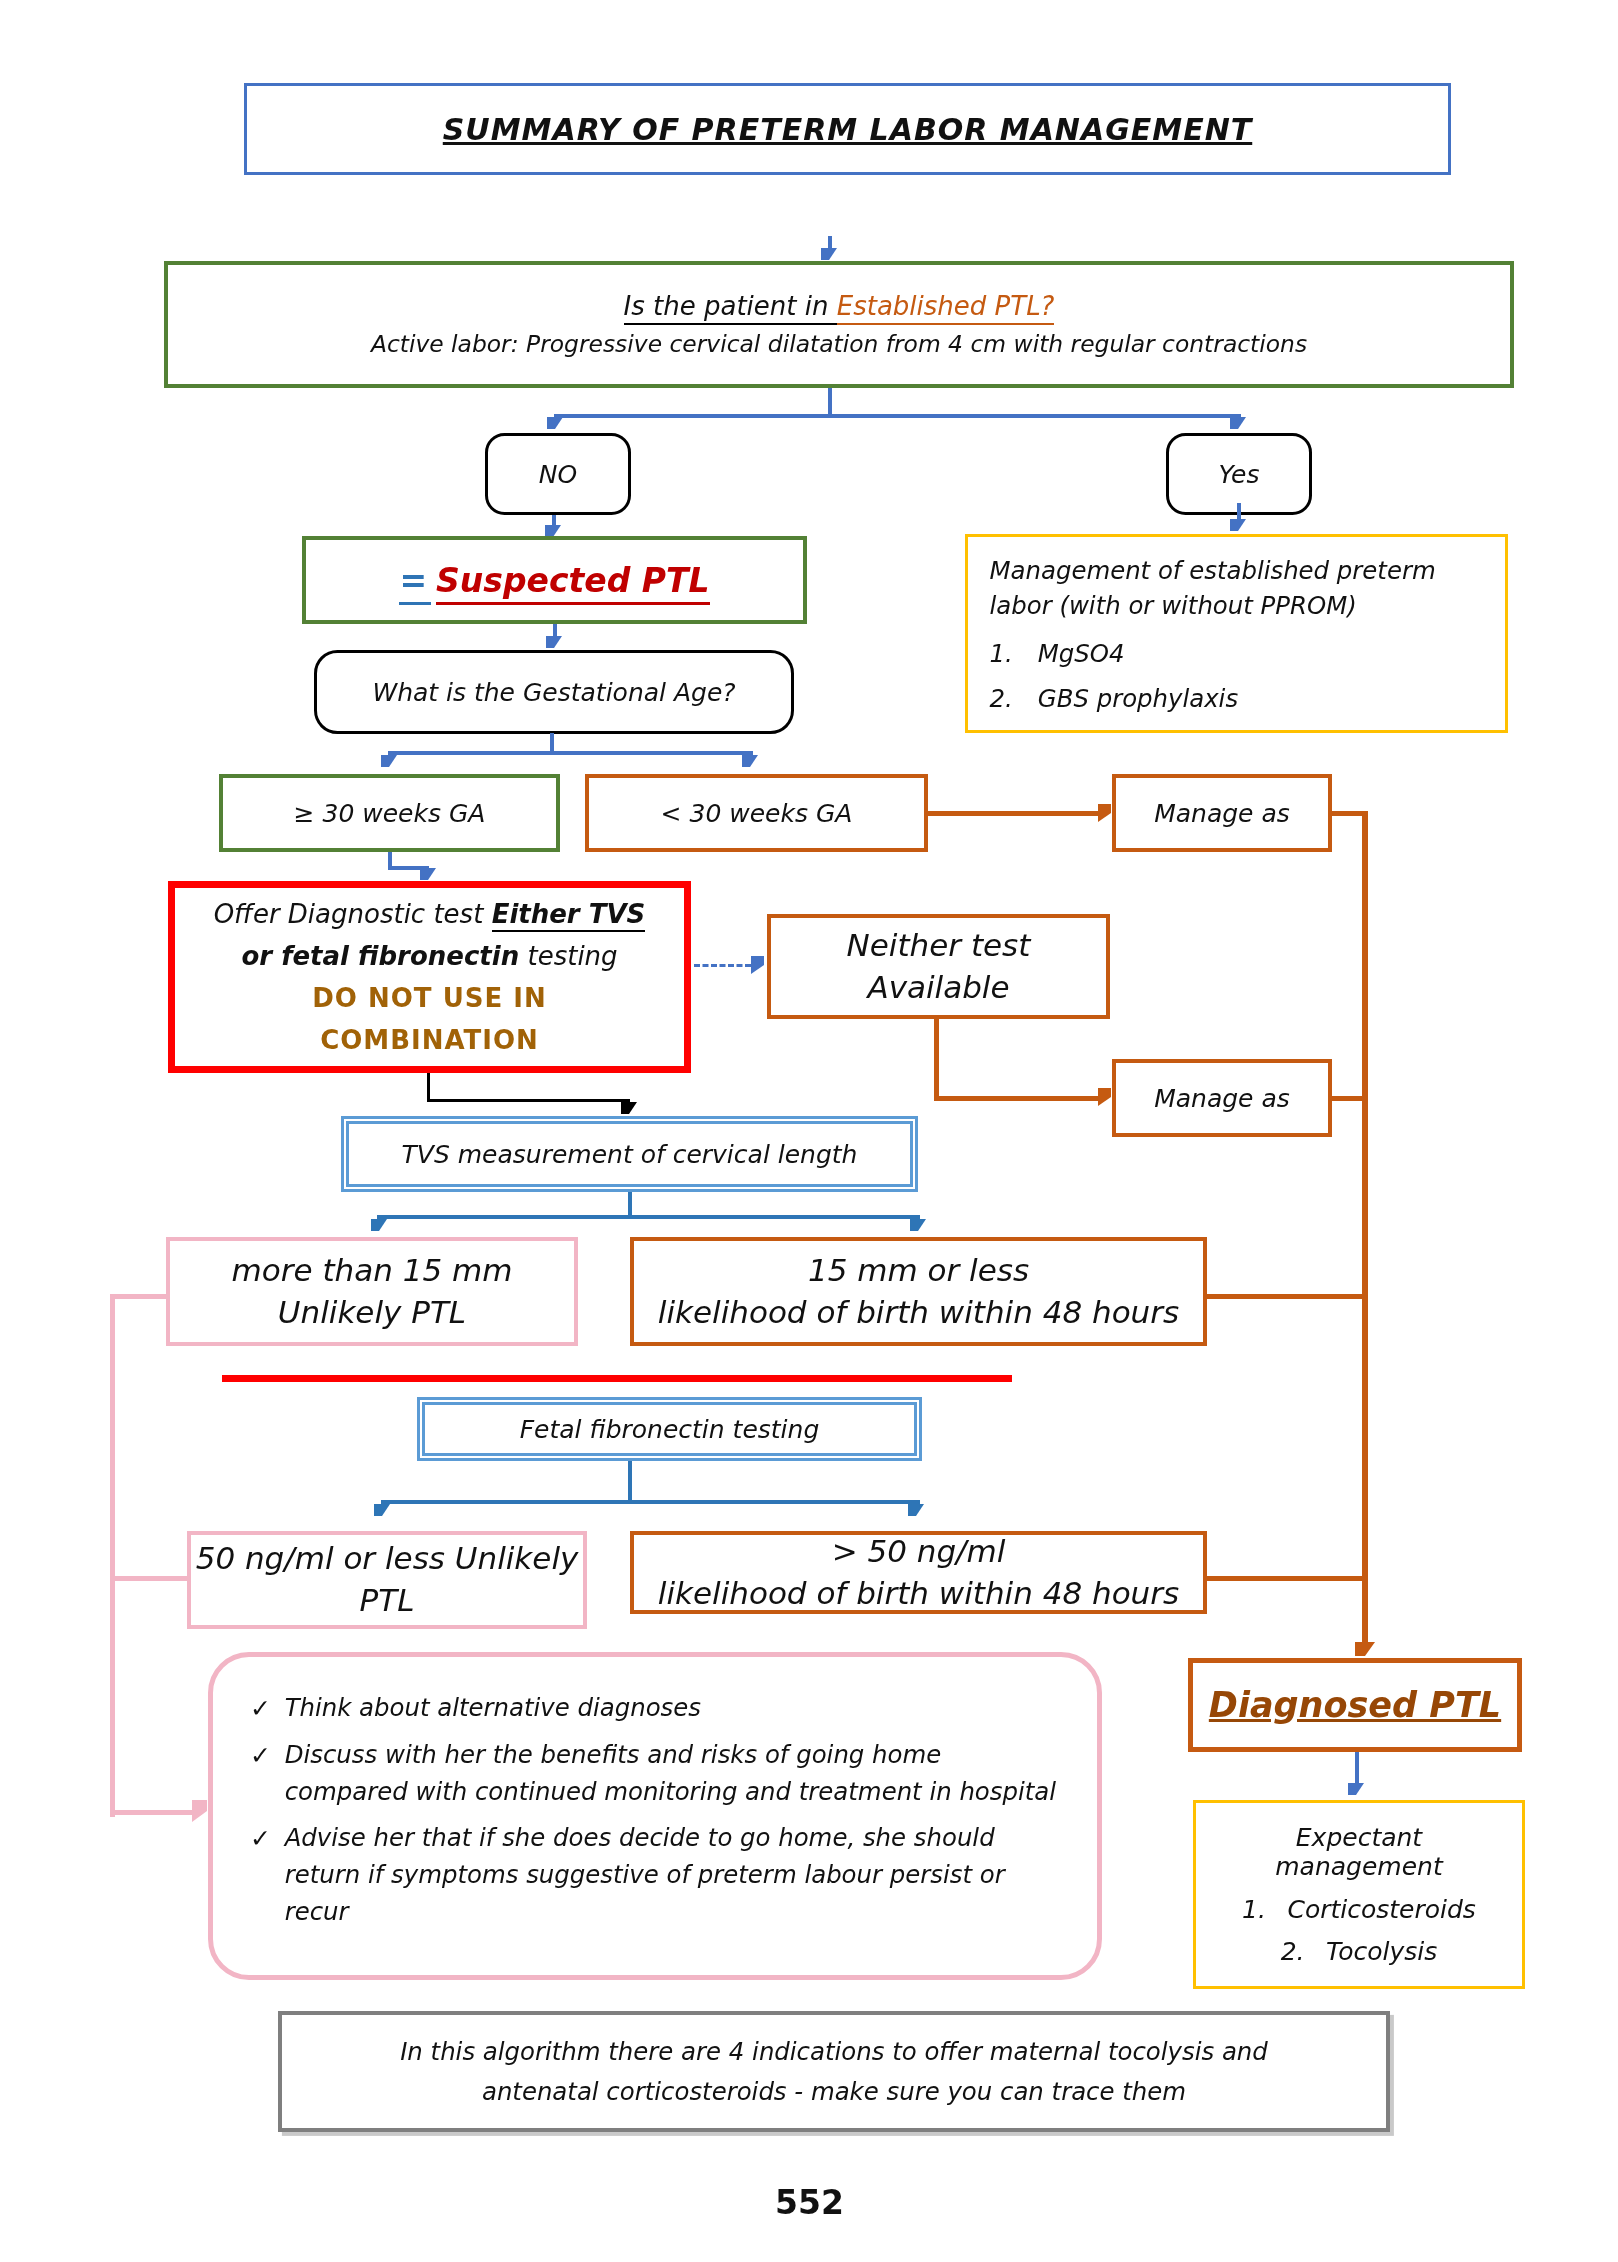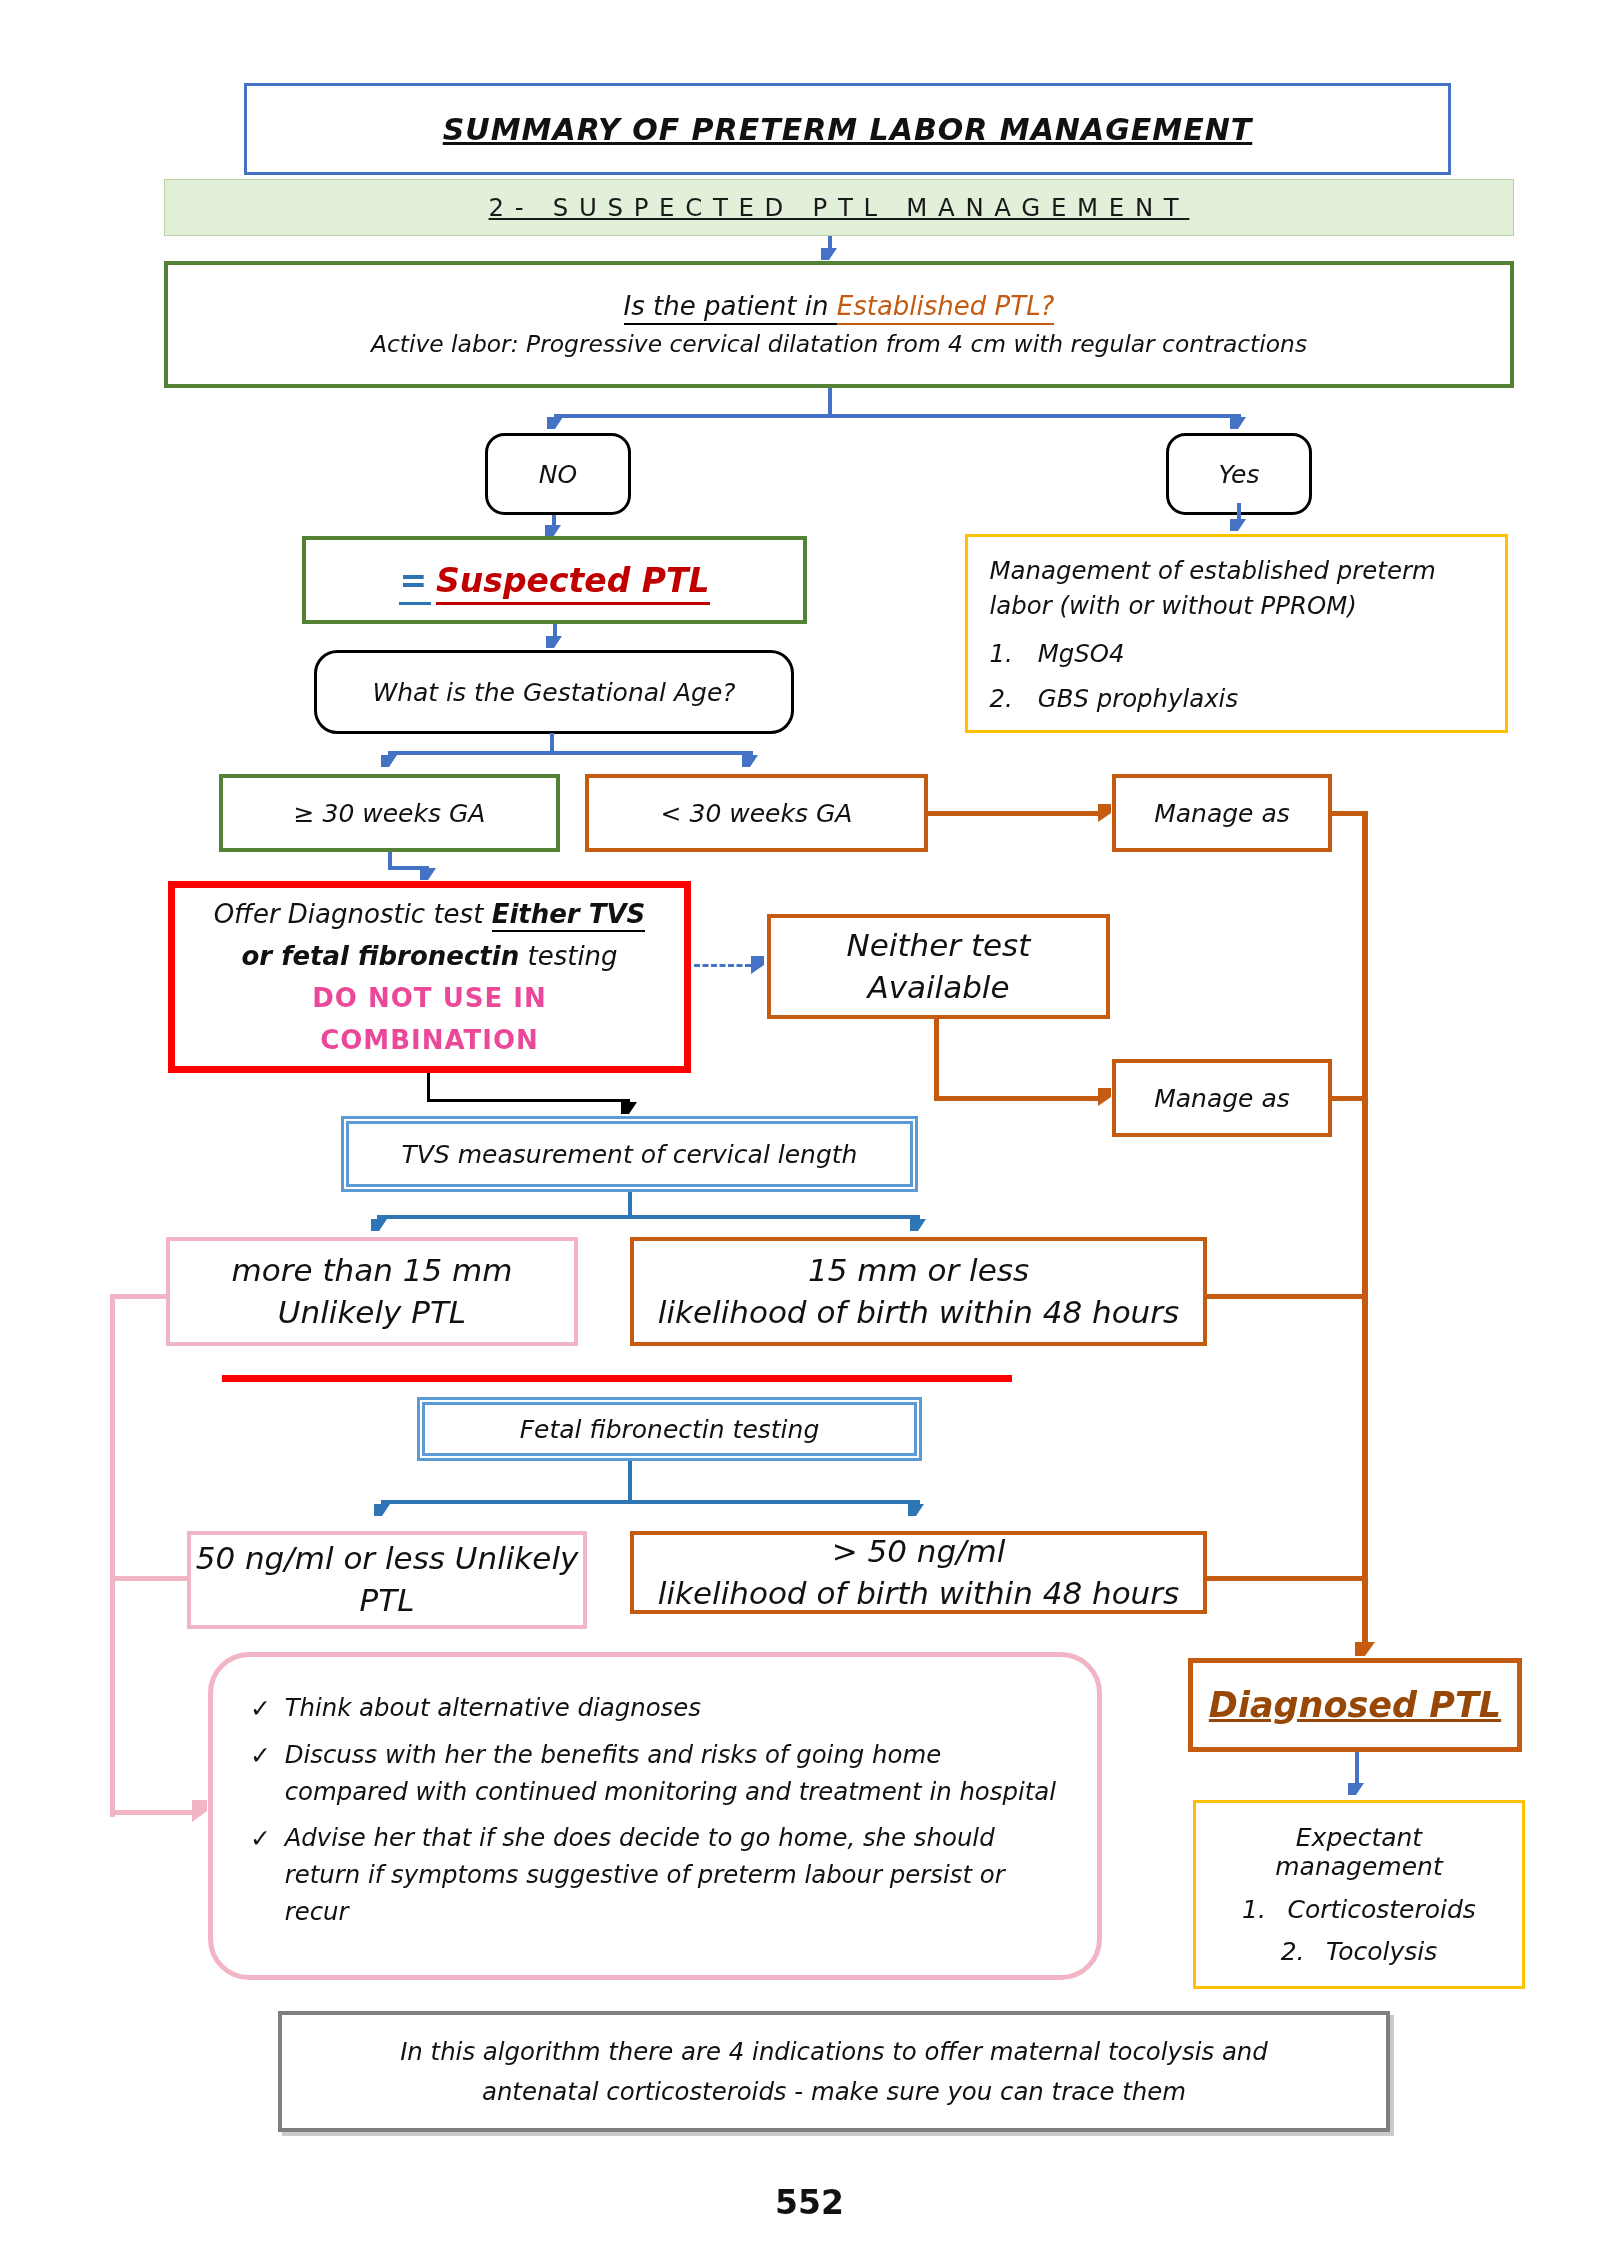--- a/index.html
+++ b/index.html
@@ -39,44 +39,41 @@
   .answer{font-size:25px;}
   .eq{color:#2e74b5;border-bottom:3.9px solid #2e74b5;font-weight:bold;font-size:33px;padding:0 3.9px 2px 0;}
   .sus{color:#c00000;border-bottom:3.9px solid #c00000;font-weight:bold;font-size:33px;padding-bottom:2px;}
   .node-text{font-size:25px;}
   .small-node{font-size:31px;line-height:1.35;}
   .mgmt-box{align-items:flex-start;text-align:left;padding:15.6px 21.5px;justify-content:flex-start;}
   .mgmt-title{font-size:24.4px;line-height:1.45;}
   .mgmt-item{font-size:24.4px;margin-top:15.6px;display:flex;gap:25px;}
   .bold-u{font-weight:bold;border-bottom:2.9px solid #000;padding-bottom:1px;}
   .bold{font-weight:bold;}
-  .warn{color:#ec4899;font-weight:bold;font-style:normal;font-size:27px;letter-spacing:1px;}
+  .warn{color:#a16207;font-weight:bold;font-style:normal;font-size:27px;letter-spacing:1px;}
   .offer-line{font-size:26px;margin:5.9px 0;}
   .advice-box{border:5.9px solid #f2b5c5;border-radius:41px;align-items:flex-start;justify-content:flex-start;
               text-align:left;padding:33px 37px;}
   .advice-item{display:flex;gap:13.7px;font-size:24.4px;line-height:1.5;margin-bottom:9.8px;}
   .check{font-style:normal;font-weight:bold;font-size:25px;flex:0 0 auto;}
   .diagnosed-text{color:#974706;font-weight:bold;font-size:35px;text-decoration:underline;}
   .expect-item{font-size:25px;margin-top:13.7px;display:flex;gap:21.5px;}
   .note-box{border:4.9px solid #7f7f7f;box-shadow:3.9px 3.9px 0 #c9c9c9;}
   .note-text{font-size:24.4px;line-height:1.6;}
   .page-num{position:absolute;left:0;right:0;top:2183px;text-align:center;font-size:33px;font-weight:bold;font-style:normal;}
 </style>
 </head>
 <body>
 
 <div class="canvas">
 
   <div class="box title-box" style="left:244px;top:83px;width:1207px;height:92px;">
     <div class="title-text">SUMMARY OF PRETERM LABOR MANAGEMENT</div>
   </div>
 
-  <div class="box banner" style="left:164px;top:179px;width:1350px;height:57px;">
-    <div class="banner-text">2- SUSPECTED PTL MANAGEMENT</div>
-  </div>
 
   <div class="line bg-blue" style="left:828px;top:236px;width:3.9px;height:13.7px;"></div>
   <div class="ah-d c-blue" style="left:821px;top:248px;"></div>
 
   <div class="box green-border hand" style="left:164px;top:261px;width:1350px;height:127px;">
     <div class="q-line">
       <span class="q-underline">Is the patient in </span><span class="q-highlight">Established PTL?</span>
     </div>
     <div class="sub-line">Active labor: Progressive cervical dilatation from 4 cm with regular contractions</div>
   </div>

